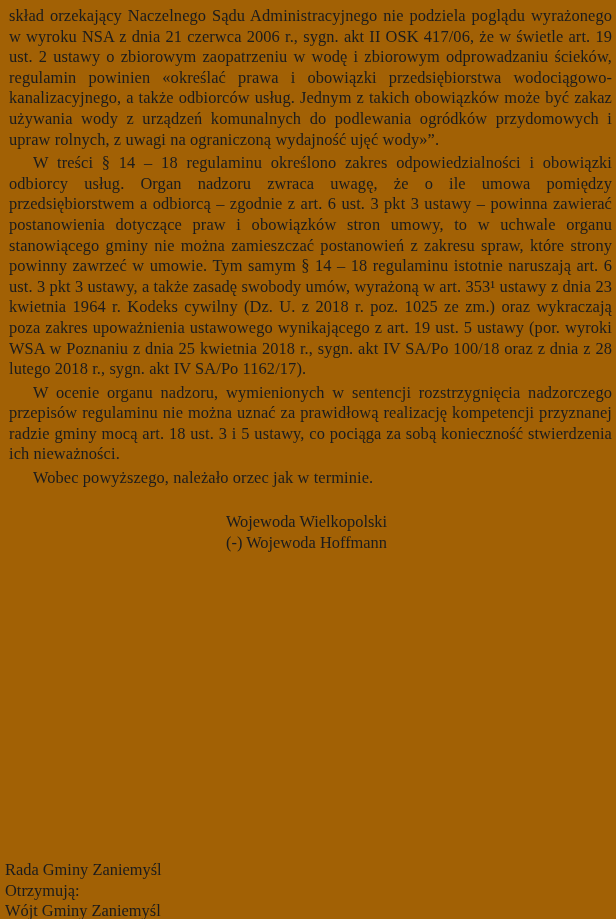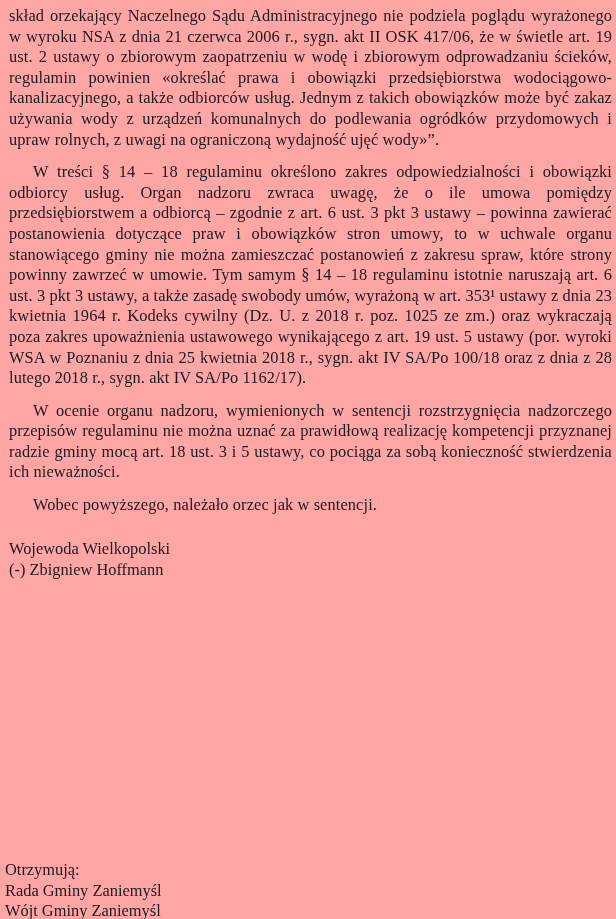--- a/index.html
+++ b/index.html
@@ -4,43 +4,43 @@
 <style>
   html, body {
     margin: 0;
     padding: 0;
     background: #ffffff;
   }
   .page {
     position: relative;
     width: 616px;
     height: 919px;
-    background: #fca5a5;
+    background: #a16207;
     overflow: hidden;
     font-family: "Liberation Serif", "DejaVu Serif", serif;
     color: #1d1d1f;
     filter: contrast(1.02) blur(0.22px);
     box-sizing: border-box;
     padding: 6px 4px 0 9px;
   }
   .body-text p {
     margin: 0;
     font-size: 16.4px;
     line-height: 20.6px;
     text-align: justify;
     letter-spacing: 0.1px;
   }
   .body-text p.indent {
     text-indent: 24px;
-    margin-top: 12px;
+    margin-top: 3px;
   }
   .signature {
     margin-top: 22px;
     padding-right: 8px;
-    text-align: left;
+    text-align: center;
     font-size: 16.4px;
     line-height: 21px;
   }
   .recipients {
     position: absolute;
     left: 5px;
     top: 860px;
     font-size: 16.4px;
     line-height: 20.5px;
     text-align: left;
@@ -48,27 +48,27 @@
 </style>
 </head>
 <body>
 
 <div class="page">
 
   <div class="body-text">
     <p>skład orzekający Naczelnego Sądu Administracyjnego nie podziela poglądu wyrażonego w wyroku NSA z dnia 21 czerwca 2006 r., sygn. akt II OSK 417/06, że w świetle art. 19 ust. 2 ustawy o zbiorowym zaopatrzeniu w wodę i zbiorowym odprowadzaniu ścieków, regulamin powinien «określać prawa i obowiązki przedsiębiorstwa wodociągowo-kanalizacyjnego, a także odbiorców usług. Jednym z takich obowiązków może być zakaz używania wody z urządzeń komunalnych do podlewania ogródków przydomowych i upraw rolnych, z uwagi na ograniczoną wydajność ujęć wody»”.</p>
     <p class="indent">W treści § 14 – 18 regulaminu określono zakres odpowiedzialności i obowiązki odbiorcy usług. Organ nadzoru zwraca uwagę, że o ile umowa pomiędzy przedsiębiorstwem a odbiorcą – zgodnie z art. 6 ust. 3 pkt 3 ustawy – powinna zawierać postanowienia dotyczące praw i obowiązków stron umowy, to w uchwale organu stanowiącego gminy nie można zamieszczać postanowień z zakresu spraw, które strony powinny zawrzeć w umowie. Tym samym § 14 – 18 regulaminu istotnie naruszają art. 6 ust. 3 pkt 3 ustawy, a także zasadę swobody umów, wyrażoną w art. 353¹ ustawy z dnia 23 kwietnia 1964 r. Kodeks cywilny (Dz. U. z 2018 r. poz. 1025 ze zm.) oraz wykraczają poza zakres upoważnienia ustawowego wynikającego z art. 19 ust. 5 ustawy (por. wyroki WSA w Poznaniu z dnia 25 kwietnia 2018 r., sygn. akt IV SA/Po 100/18 oraz z dnia z 28 lutego 2018 r., sygn. akt IV SA/Po 1162/17).</p>
     <p class="indent">W ocenie organu nadzoru, wymienionych w sentencji rozstrzygnięcia nadzorczego przepisów regulaminu nie można uznać za prawidłową realizację kompetencji przyznanej radzie gminy mocą art. 18 ust. 3 i 5 ustawy, co pociąga za sobą konieczność stwierdzenia ich nieważności.</p>
-    <p class="indent">Wobec powyższego, należało orzec jak w sentencji.</p>
+    <p class="indent">Wobec powyższego, należało orzec jak w terminie.</p>
   </div>
 
   <div class="signature">
     <div>Wojewoda Wielkopolski</div>
-    <div>(-) Zbigniew Hoffmann</div>
+    <div>(-) Wojewoda Hoffmann</div>
   </div>
 
   <div class="recipients">
+    <div>Rada Gminy Zaniemyśl</div>
     <div>Otrzymują:</div>
-    <div>Rada Gminy Zaniemyśl</div>
     <div>Wójt Gminy Zaniemyśl</div>
   </div>
 
 </div>
 
 </body></html>

